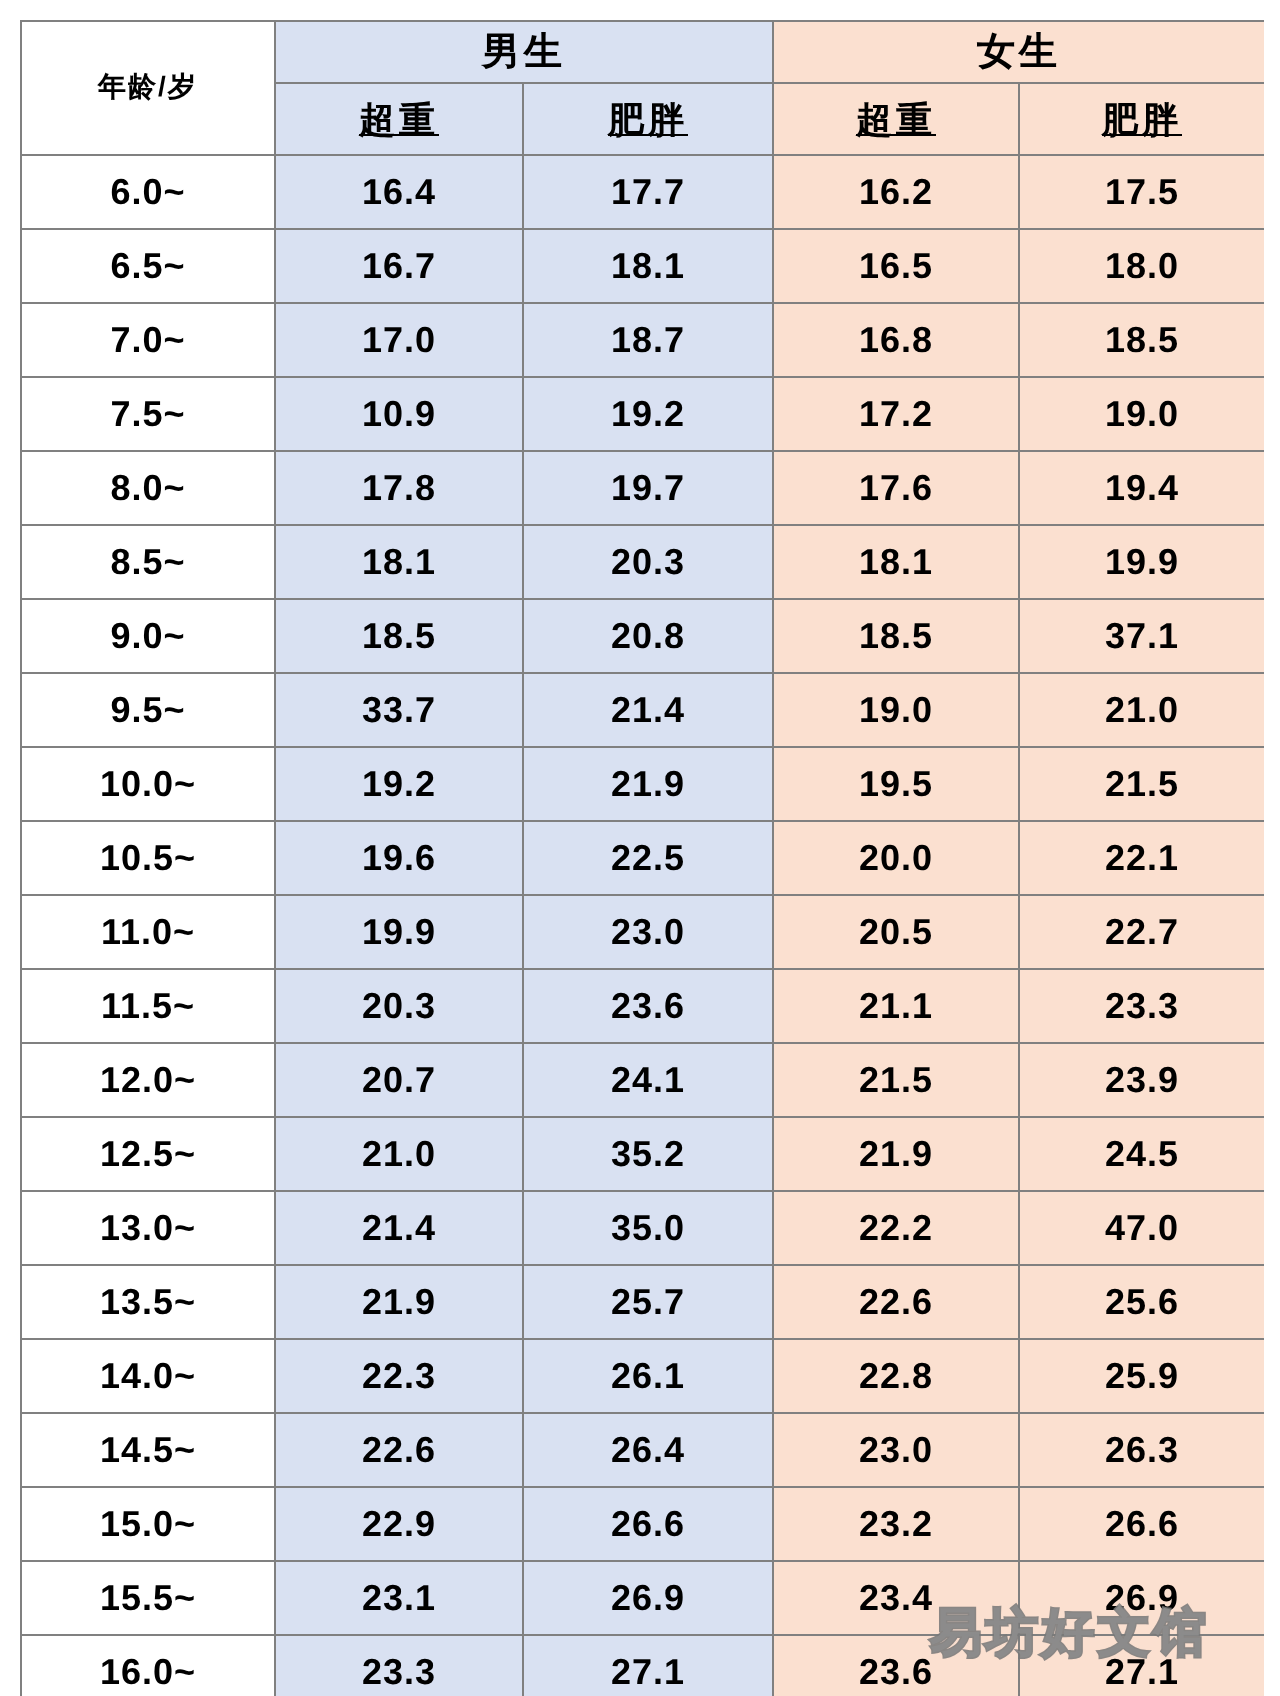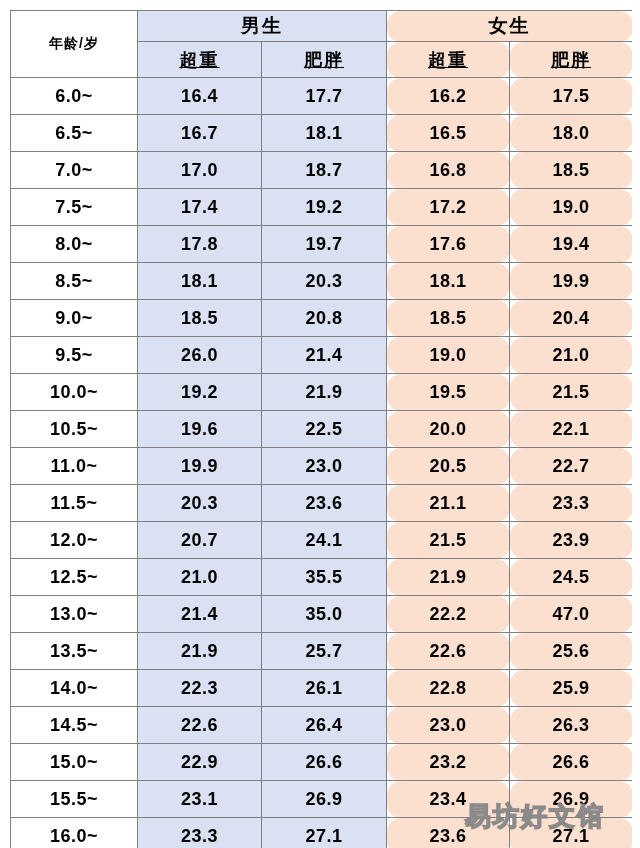--- a/index.html
+++ b/index.html
@@ -55,21 +55,21 @@
     margin-left: 28px;
   }
   th.hdr-sub {
     height: 35px;
     font-size: 18px;
     font-weight: bold;
     letter-spacing: 2px;
     text-decoration: underline;
   }
   th.boy, td.boy { background: #d9e1f2; }
-  th.girl, td.girl { background: #fbe0d0; border-radius: 14px; }
+  th.girl, td.girl { background: #fbe0d0; }
 
   tr.data-row td {
     height: 36px;
     font-size: 18px;
     font-weight: bold;
   }
   td.age-cell {
     background: #ffffff;
     letter-spacing: 0.5px;
     margin-left: 10px;
@@ -133,21 +133,21 @@
         </tr>
         <tr class="data-row">
           <td class="age-cell">7.0~</td>
           <td class="val boy">17.0</td>
           <td class="val boy">18.7</td>
           <td class="val girl">16.8</td>
           <td class="val girl">18.5</td>
         </tr>
         <tr class="data-row">
           <td class="age-cell">7.5~</td>
-          <td class="val boy">17.4</td>
+          <td class="val boy">10.9</td>
           <td class="val boy">19.2</td>
           <td class="val girl">17.2</td>
           <td class="val girl">19.0</td>
         </tr>
         <tr class="data-row">
           <td class="age-cell">8.0~</td>
           <td class="val boy">17.8</td>
           <td class="val boy">19.7</td>
           <td class="val girl">17.6</td>
           <td class="val girl">19.4</td>
@@ -157,25 +157,25 @@
           <td class="val boy">18.1</td>
           <td class="val boy">20.3</td>
           <td class="val girl">18.1</td>
           <td class="val girl">19.9</td>
         </tr>
         <tr class="data-row">
           <td class="age-cell">9.0~</td>
           <td class="val boy">18.5</td>
           <td class="val boy">20.8</td>
           <td class="val girl">18.5</td>
-          <td class="val girl">20.4</td>
+          <td class="val girl">37.1</td>
         </tr>
         <tr class="data-row">
           <td class="age-cell">9.5~</td>
-          <td class="val boy">26.0</td>
+          <td class="val boy">33.7</td>
           <td class="val boy">21.4</td>
           <td class="val girl">19.0</td>
           <td class="val girl">21.0</td>
         </tr>
         <tr class="data-row">
           <td class="age-cell">10.0~</td>
           <td class="val boy">19.2</td>
           <td class="val boy">21.9</td>
           <td class="val girl">19.5</td>
           <td class="val girl">21.5</td>
@@ -204,21 +204,21 @@
         <tr class="data-row">
           <td class="age-cell">12.0~</td>
           <td class="val boy">20.7</td>
           <td class="val boy">24.1</td>
           <td class="val girl">21.5</td>
           <td class="val girl">23.9</td>
         </tr>
         <tr class="data-row">
           <td class="age-cell">12.5~</td>
           <td class="val boy">21.0</td>
-          <td class="val boy">35.5</td>
+          <td class="val boy">35.2</td>
           <td class="val girl">21.9</td>
           <td class="val girl">24.5</td>
         </tr>
         <tr class="data-row">
           <td class="age-cell">13.0~</td>
           <td class="val boy">21.4</td>
           <td class="val boy">35.0</td>
           <td class="val girl">22.2</td>
           <td class="val girl">47.0</td>
         </tr>

